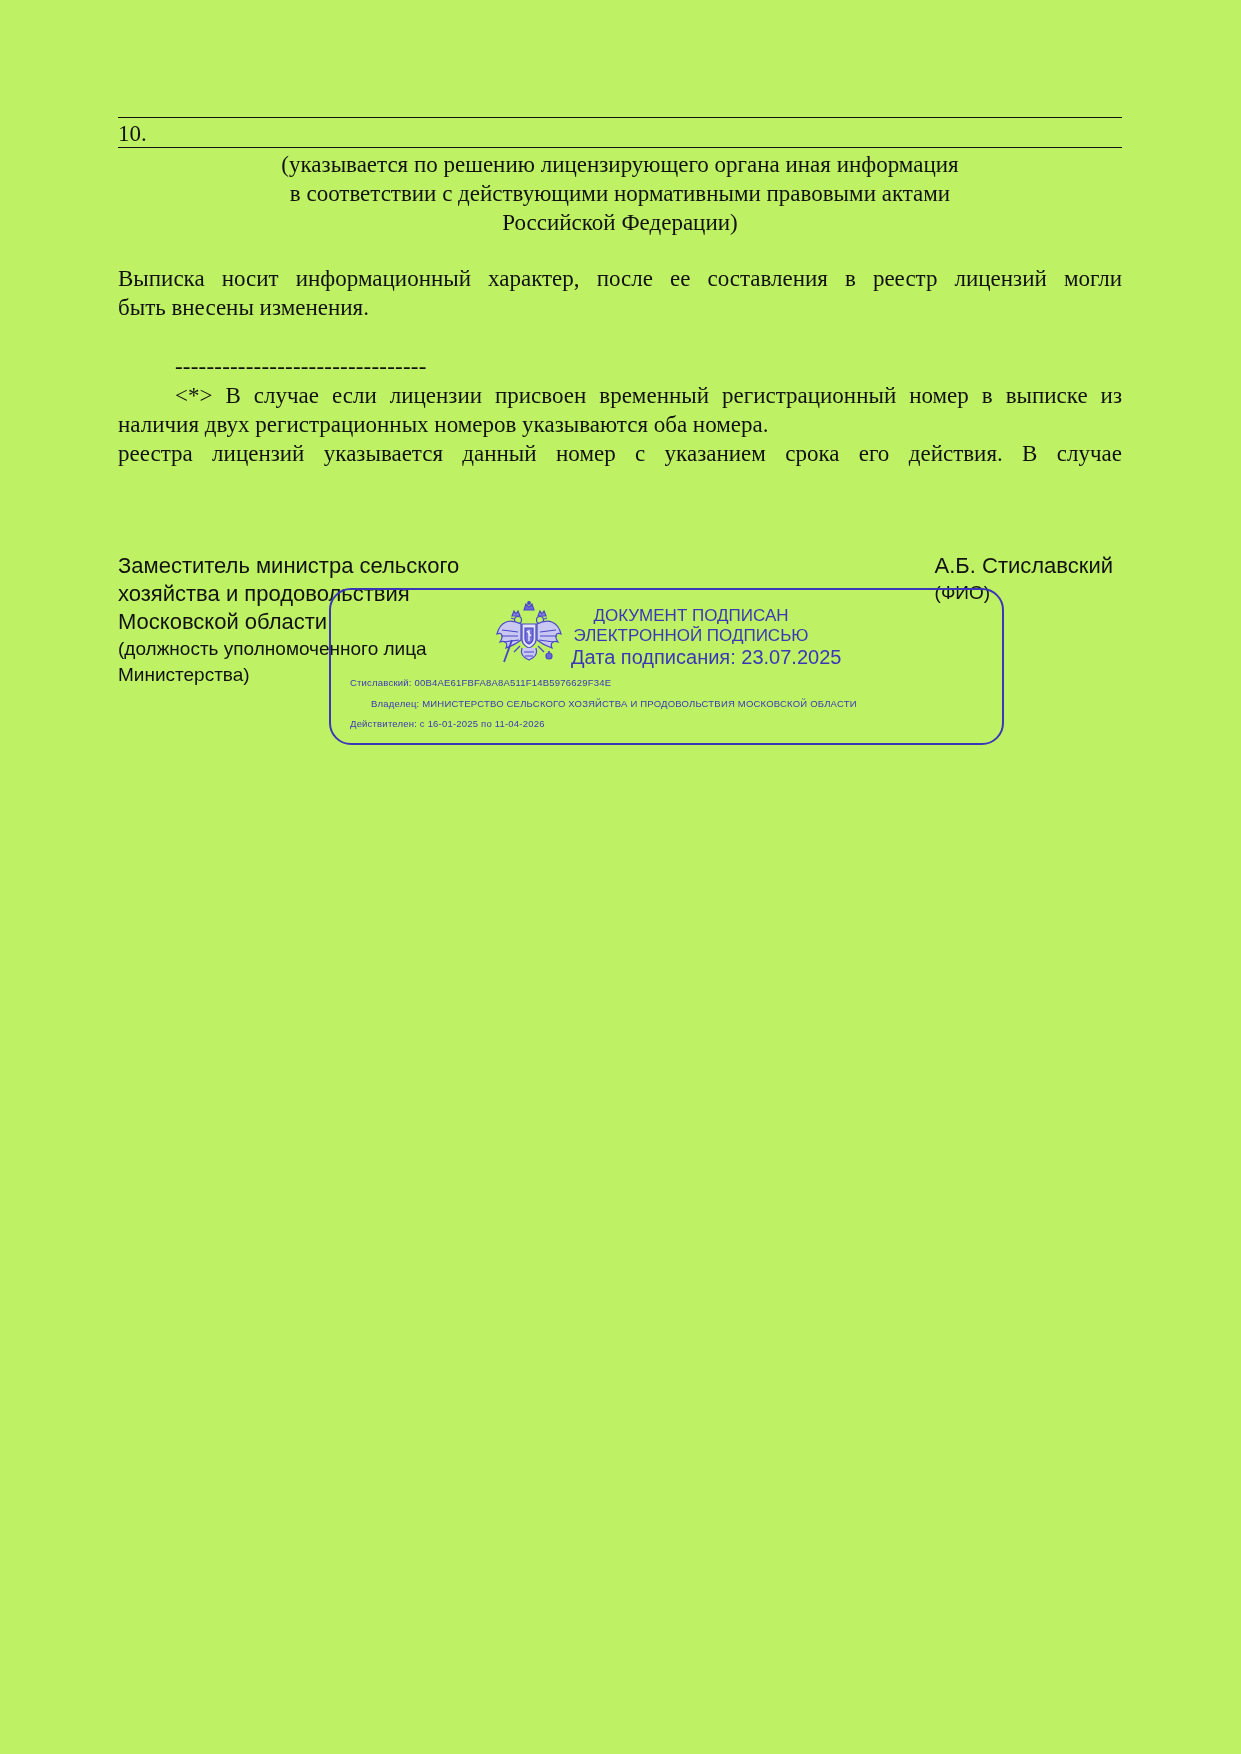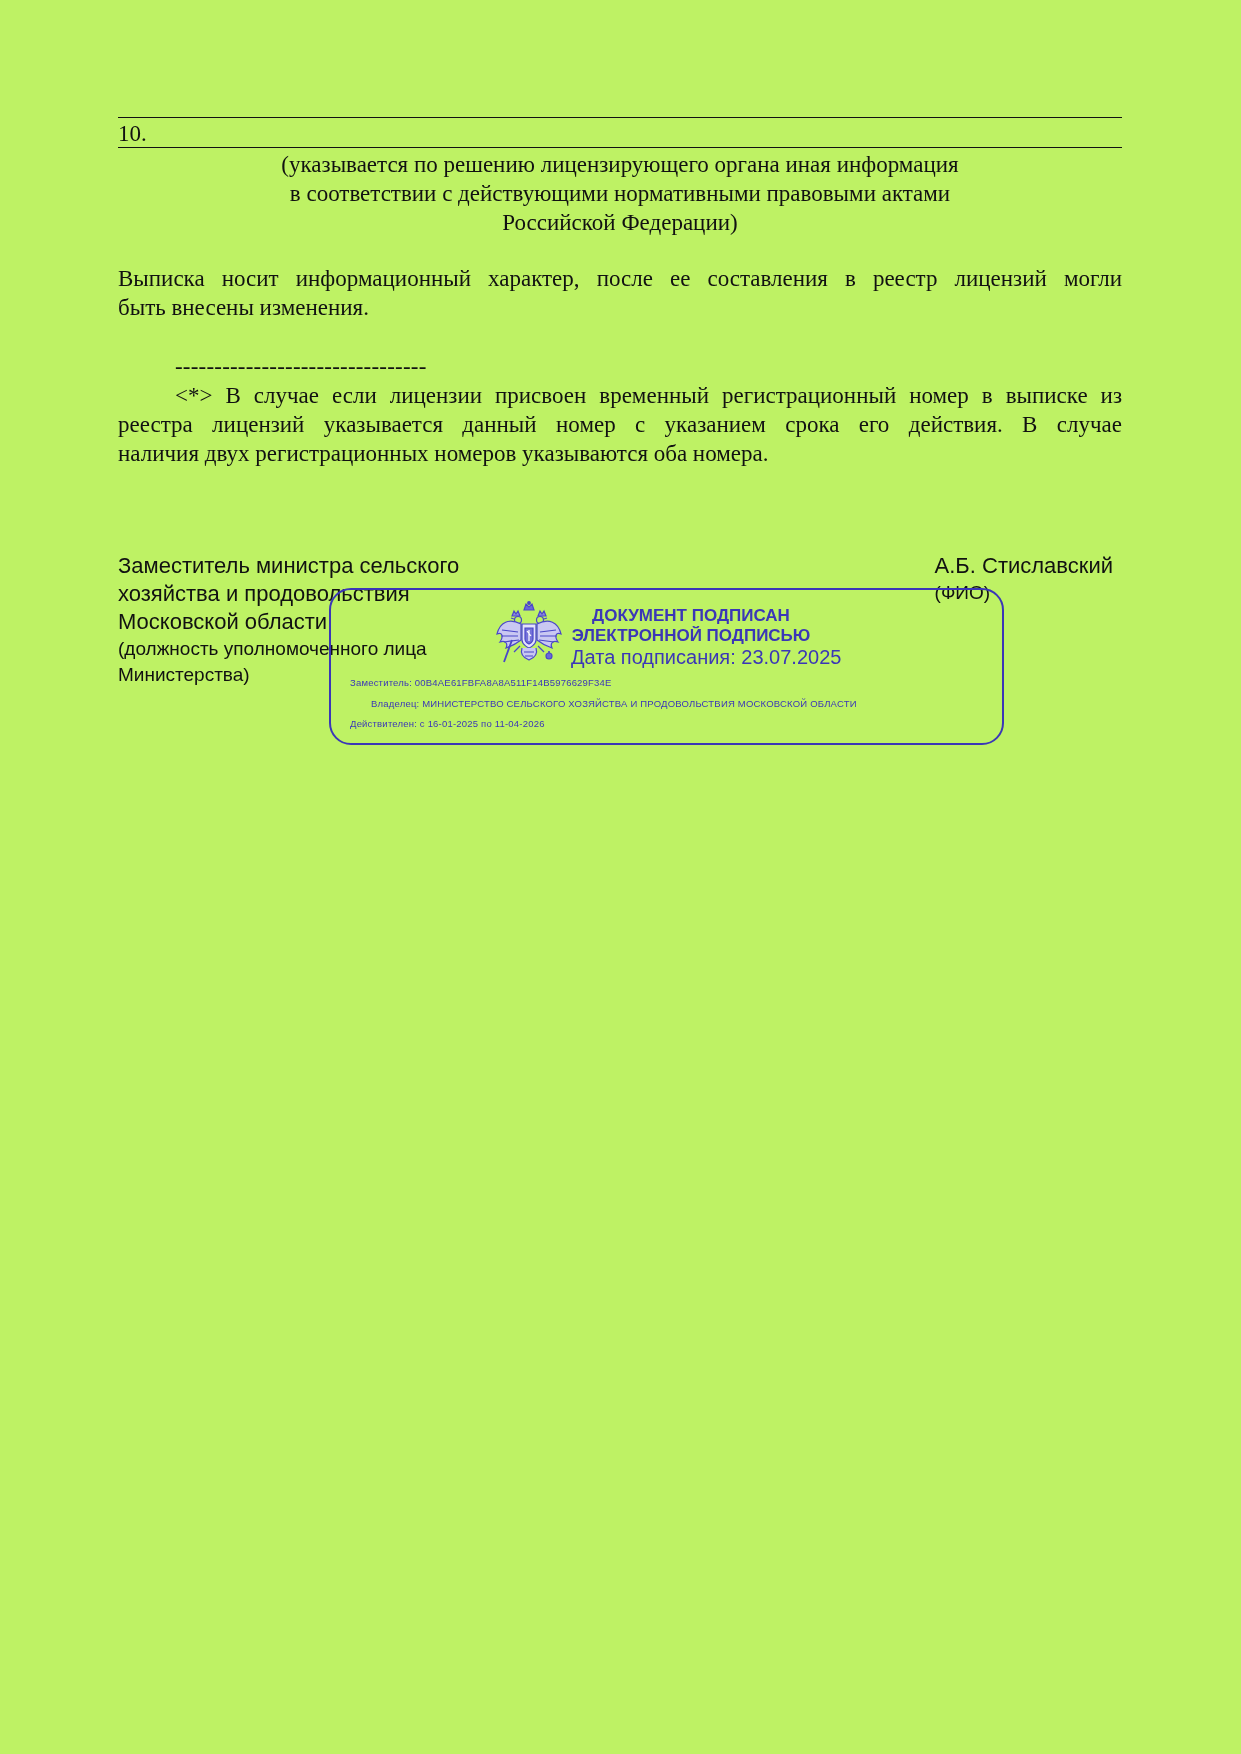--- a/index.html
+++ b/index.html
@@ -24,21 +24,21 @@
   .sig-left { position: absolute; left: 118px; top: 552px; font-size: 22px; color: #111; }
   .sig-left .l { line-height: 28px; white-space: nowrap; }
   .sig-left .s { font-size: 19px; line-height: 26px; white-space: nowrap; }
 
   .sig-right { position: absolute; right: 128px; top: 552px; text-align: left; color: #111; }
   .sig-right .name { font-size: 22px; line-height: 28px; }
   .sig-right .fio { font-size: 19px; line-height: 26px; }
 
   .stamp { position: absolute; left: 329px; top: 588px; width: 671px; height: 153px; border: 2.5px solid #3b37b7; border-radius: 22px; color: #3b37b7; }
   .stamp .emblem { position: absolute; left: 163px; top: 10px; width: 70px; height: 70px; }
-  .stamp .head { position: absolute; left: 240px; top: 16px; width: 240px; text-align: center; font-size: 17px; line-height: 20px; white-space: nowrap; font-weight: bold; }
+  .stamp .head { position: absolute; left: 240px; top: 16px; width: 240px; text-align: center; font-size: 17px; line-height: 20px; white-space: nowrap; }
   .stamp .date { position: absolute; left: 240px; top: 57px; font-size: 20px; line-height: 20px; white-space: nowrap; }
   .stamp .small { position: absolute; left: 19px; font-size: 9.5px; line-height: 12px; white-space: nowrap; letter-spacing: 0.2px; }
 </style>
 </head>
 <body>
 
 <div class="page">
 
   <div class="hline" style="top:117px;"></div>
   <div class="field-num serif">10.</div>
@@ -52,22 +52,22 @@
 
   <div class="para serif" style="top:264px;">
     <span class="line">Выписка носит информационный характер, после ее составления в реестр лицензий могли</span>
     <span class="line last">быть внесены изменения.</span>
   </div>
 
   <div class="dashes serif">--------------------------------</div>
 
   <div class="para serif" style="top:381px;">
     <span class="line" style="padding-left:57px; width:947px;">&lt;*&gt; В случае если лицензии присвоен временный регистрационный номер в выписке из</span>
+    <span class="line last">наличия двух регистрационных номеров указываются оба номера.</span>
     <span class="line">реестра лицензий указывается данный номер с указанием срока его действия. В случае</span>
-    <span class="line last">наличия двух регистрационных номеров указываются оба номера.</span>
   </div>
 
   <div class="sig-left dserif">
     <div class="l">Заместитель министра сельского</div>
     <div class="l">хозяйства и продовольствия</div>
     <div class="l">Московской области</div>
     <div class="s">(должность уполномоченного лица</div>
     <div class="s">Министерства)</div>
   </div>
 
@@ -107,18 +107,18 @@
         <path d="M18 40 L10 62" stroke-width="1.8"></path>
         <circle cx="55" cy="56" r="3" fill="#6b68d8"></circle>
         <path d="M55 51 L55 53 M54 52 L56 52"></path>
       </g>
     </svg>
     <div class="head">
       <div>ДОКУМЕНТ ПОДПИСАН</div>
       <div>ЭЛЕКТРОННОЙ ПОДПИСЬЮ</div>
     </div>
     <div class="date">Дата подписания: 23.07.2025</div>
-    <div class="small" style="top:87px;">Заместитель: 00B4AE61FBFA8A8A511F14B5976629F34E</div>
+    <div class="small" style="top:87px;">Стиславский: 00B4AE61FBFA8A8A511F14B5976629F34E</div>
     <div class="small" style="top:108px;padding-left:21px;">Владелец: МИНИСТЕРСТВО СЕЛЬСКОГО ХОЗЯЙСТВА И ПРОДОВОЛЬСТВИЯ МОСКОВСКОЙ ОБЛАСТИ</div>
     <div class="small" style="top:128px;">Действителен: с 16-01-2025 по 11-04-2026</div>
   </div>
 
 </div>
 
 </body></html>

